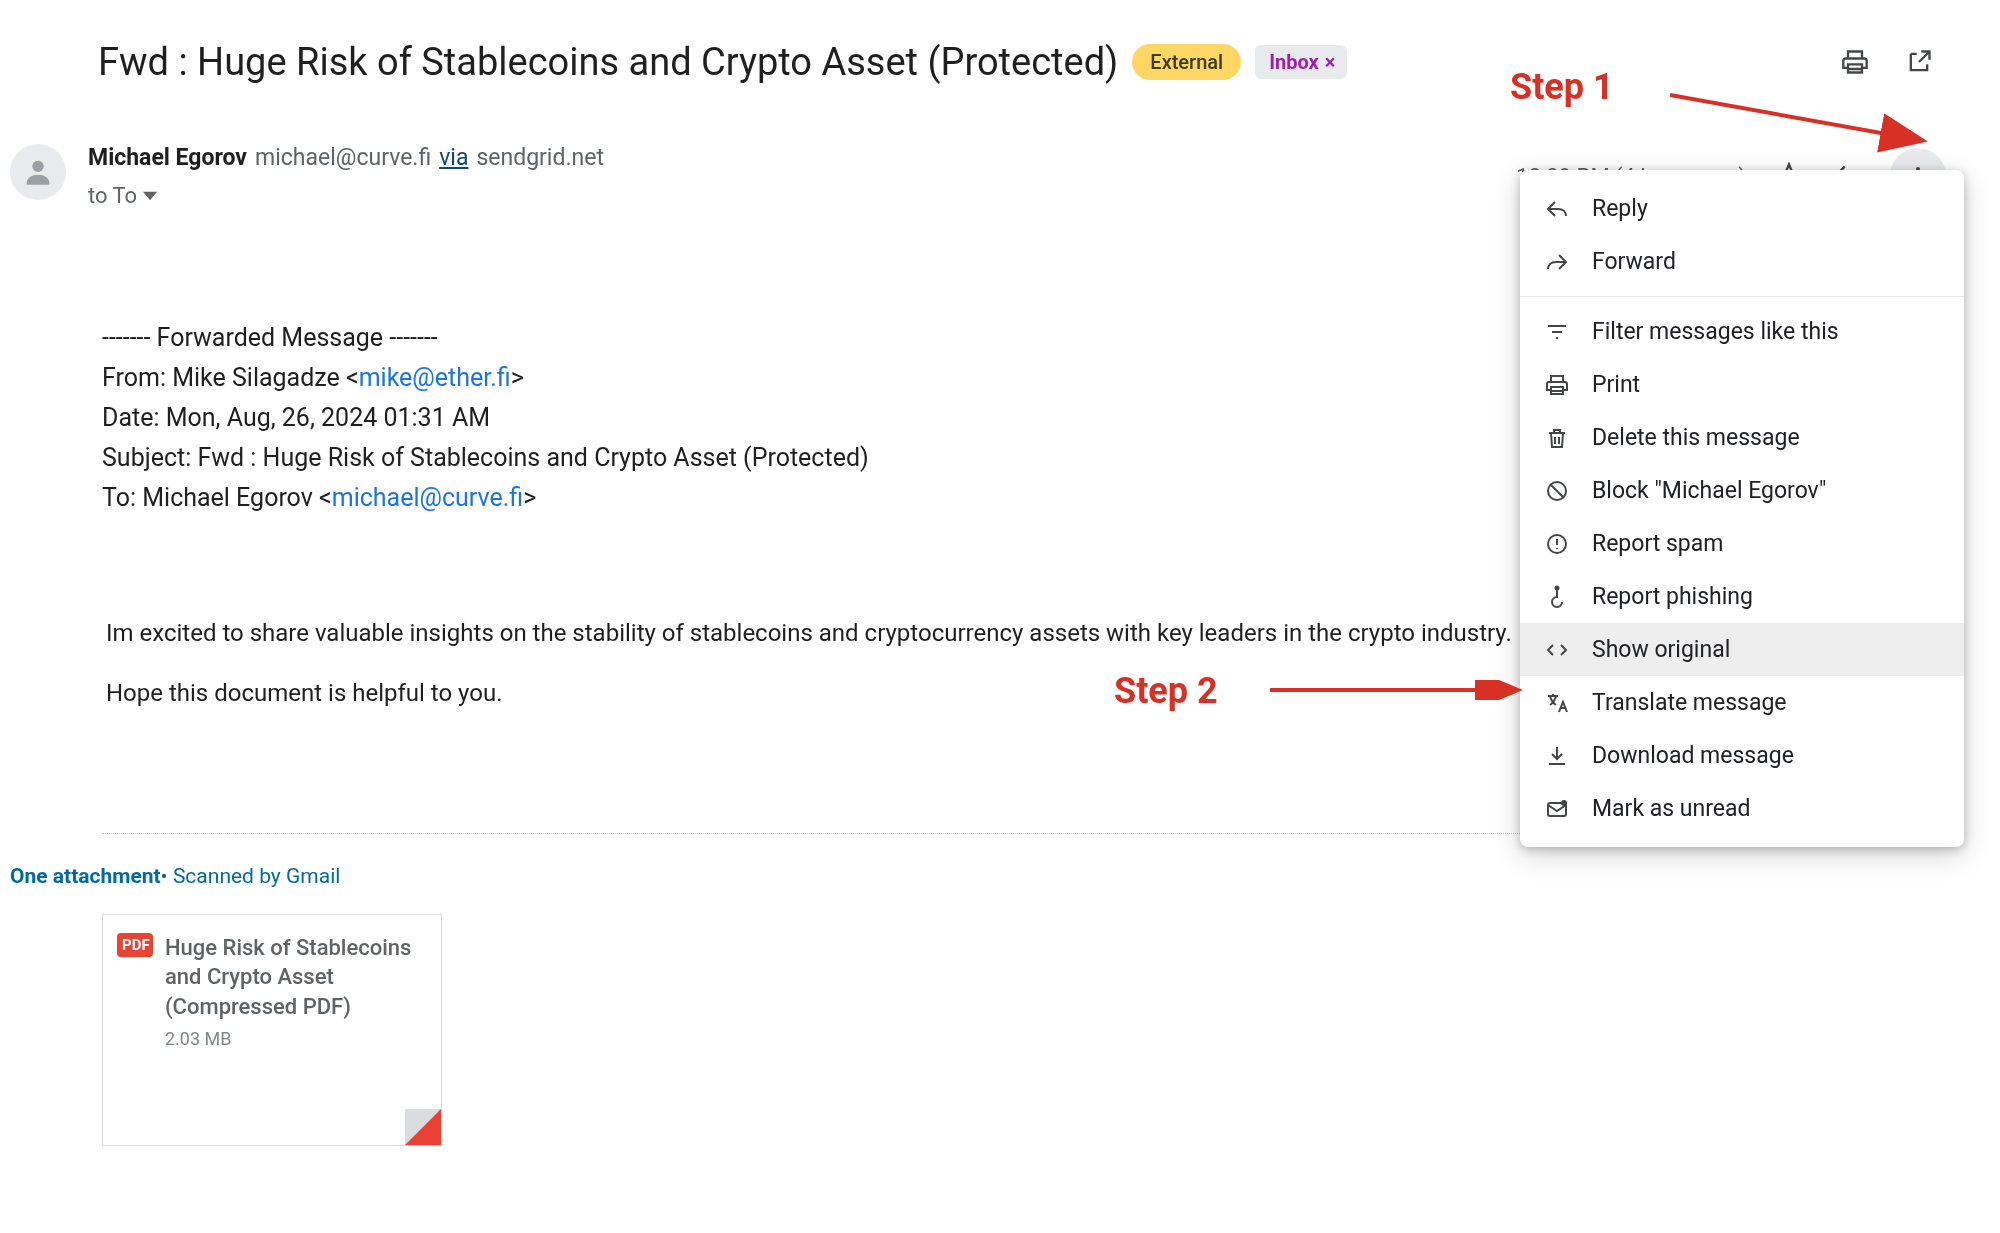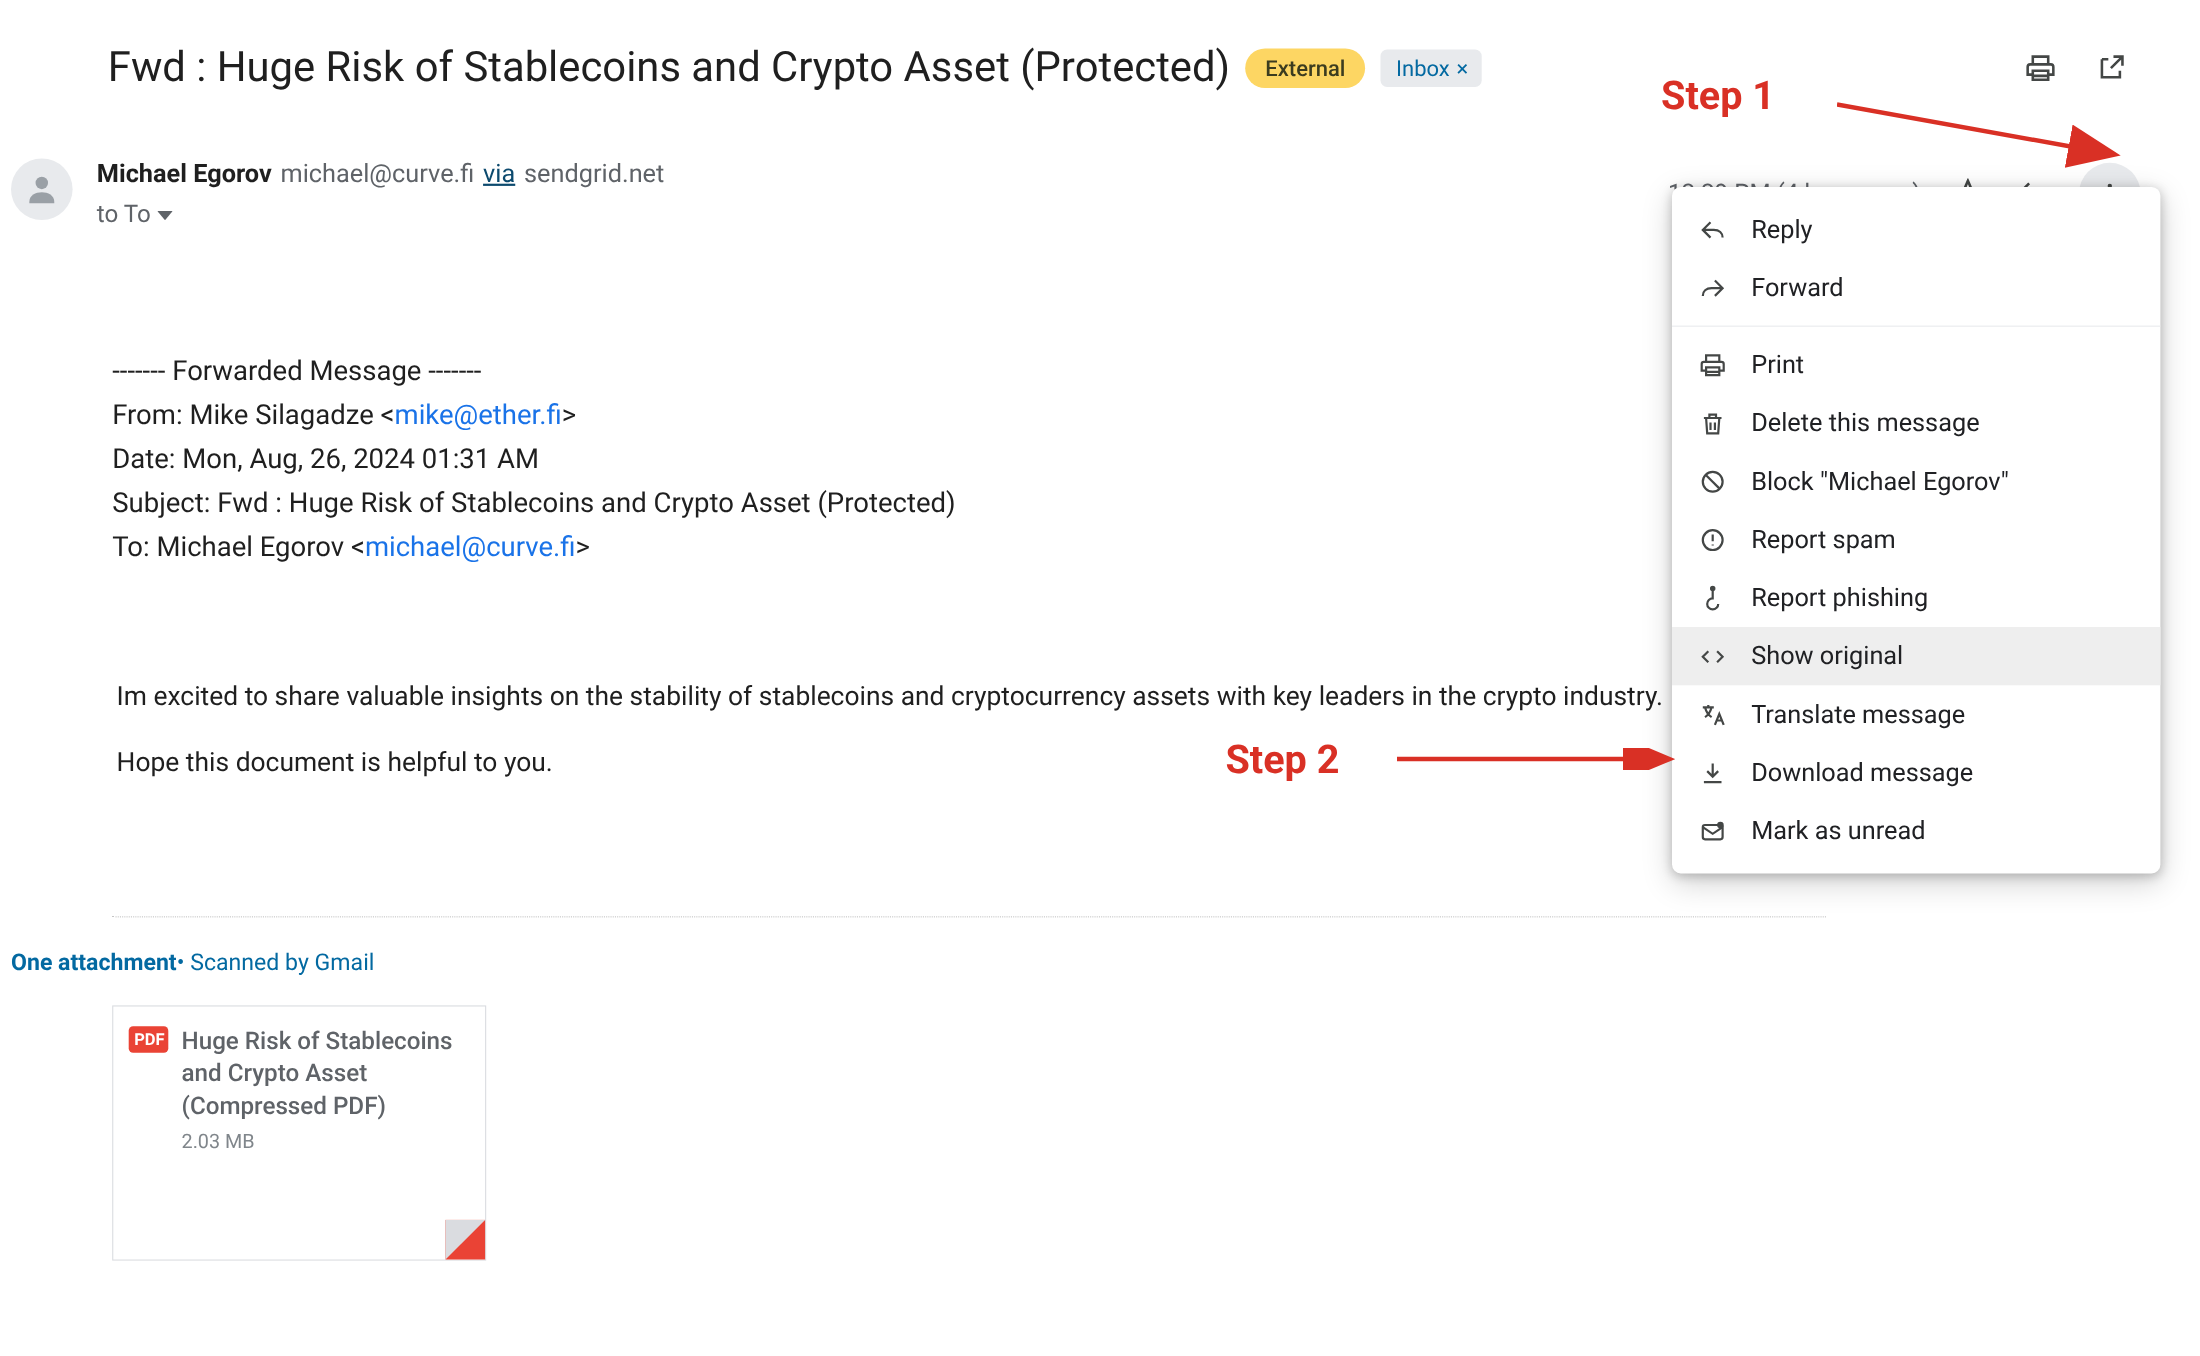--- a/index.html
+++ b/index.html
@@ -42,27 +42,28 @@
   .badge-external {
     background: #fdd663;
     color: #3c3c1f;
     font-size: 20px;
     padding: 6px 18px;
     border-radius: 22px;
     font-weight: 500;
   }
   .badge-inbox {
     background: #e8eaed;
-    color: #0369a1;
+    color: #a21caf;
     font-size: 20px;
     padding: 5px 12px 5px 14px;
     border-radius: 6px;
     display: inline-flex;
     align-items: center;
     gap: 6px;
+    font-weight: bold;
   }
   .badge-inbox .close-x {
     font-size: 20px;
     line-height: 1;
   }
   .subject-right {
     display: flex;
     gap: 34px;
     align-items: center;
     margin-right: 26px;
@@ -381,20 +382,28 @@
         <svg viewBox="0 0 24 24" width="24" height="24" fill="none" stroke="currentColor" stroke-width="2">
             <path d="M14 5l7 7-7 7M21 12H11c-5 0-8 3-8 7"></path>
           </svg>
       </span>
       <span>Forward</span>
     </div>
     <div class="menu-sep"></div>
     <div class="menu-item">
       <span class="mi-icon">
         <svg viewBox="0 0 24 24" width="24" height="24" fill="none" stroke="currentColor" stroke-width="2">
+            <path d="M3 6h18M7 12h10M11 18h2"></path>
+          </svg>
+      </span>
+      <span>Filter messages like this</span>
+    </div>
+    <div class="menu-item">
+      <span class="mi-icon">
+        <svg viewBox="0 0 24 24" width="24" height="24" fill="none" stroke="currentColor" stroke-width="2">
             <path d="M6 9V3h12v6M6 18h12v3H6zM4 9h16a2 2 0 0 1 2 2v6h-4v-3H6v3H2v-6a2 2 0 0 1 2-2z"></path>
           </svg>
       </span>
       <span>Print</span>
     </div>
     <div class="menu-item">
       <span class="mi-icon">
         <svg viewBox="0 0 24 24" width="24" height="24" fill="none" stroke="currentColor" stroke-width="2">
             <path d="M4 7h16M9 7V4h6v3M6 7l1 14h10l1-14M10 11v7M14 11v7"></path>
           </svg>

